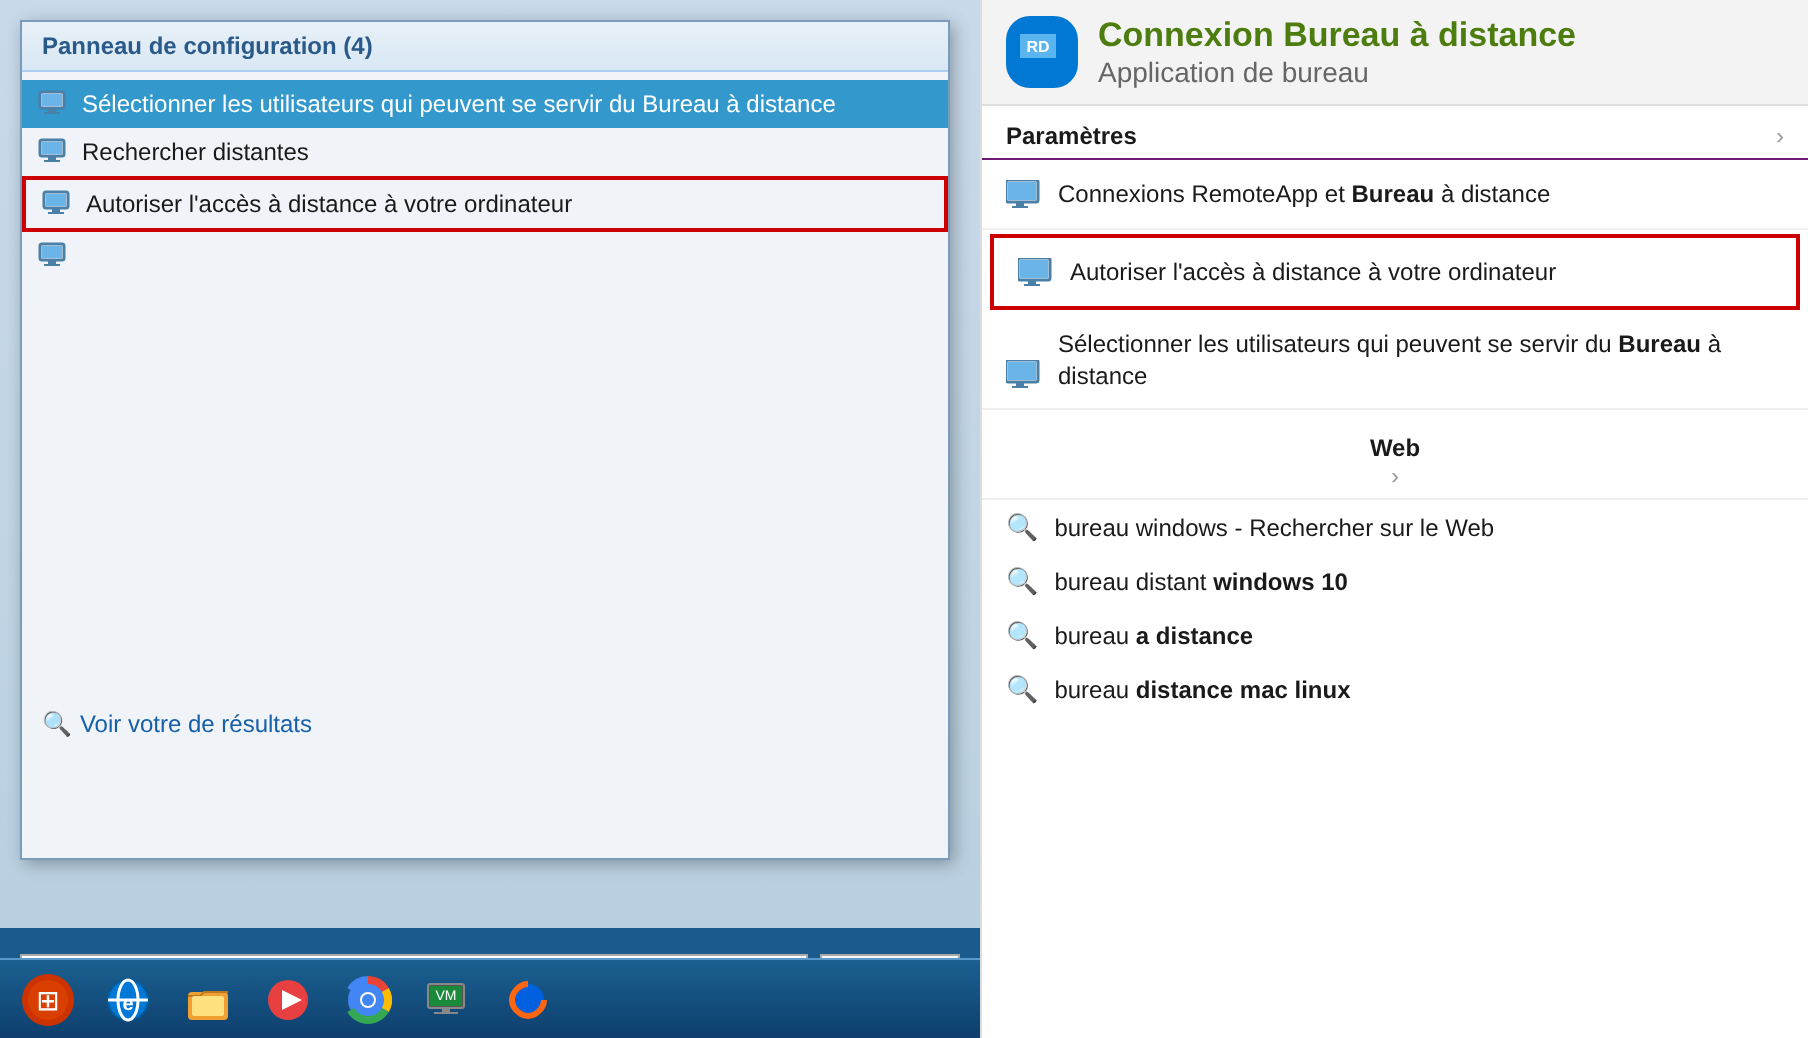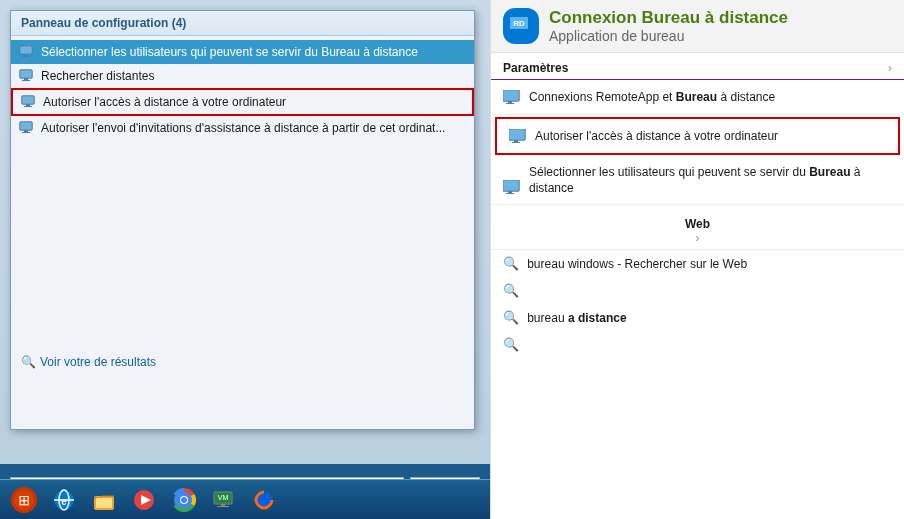--- a/index.html
+++ b/index.html
@@ -348,21 +348,20 @@
 
       <div class="result-item">
         <div class="result-icon">
           <svg width="16" height="16" viewBox="0 0 16 16">
             <rect x="1" y="2" width="12" height="8" fill="white" stroke="#4a7fa8" stroke-width="1.5" rx="1"></rect>
             <rect x="5" y="10" width="4" height="2" fill="#4a7fa8"></rect>
             <rect x="3" y="12" width="8" height="1" fill="#4a7fa8"></rect>
             <rect x="2" y="3" width="10" height="6" fill="#6ab4e8"></rect>
           </svg>
         </div>
-        <span class="result-text">Autoriser l'envoi d'invitations d'assistance à distance à partir de cet ordinat...</span>
       </div>
 
     </div>
 
     <a class="voir-plus">
       <span style="font-size:12px;">🔍</span>
       <span>Voir votre de résultats</span>
     </a>
 
   </div>
@@ -513,26 +512,32 @@
 
   <div class="win10-search-item">
     <span class="search-loop-small">🔍</span>
     <div class="win10-search-item-text">
       bureau windows - Rechercher sur le Web
     </div>
   </div>
 
   <div class="win10-search-item">
     <span class="search-loop-small">🔍</span>
+    <div class="win10-search-item-text">
+      bureau distant <span class="bold">windows 10</span>
+    </div>
   </div>
 
   <div class="win10-search-item">
     <span class="search-loop-small">🔍</span>
     <div class="win10-search-item-text">
       bureau <span class="bold">a distance</span>
     </div>
   </div>
 
   <div class="win10-search-item">
     <span class="search-loop-small">🔍</span>
+    <div class="win10-search-item-text">
+      bureau <span class="bold">distance mac linux</span>
+    </div>
   </div>
 
 </div>
 
 </body></html>

